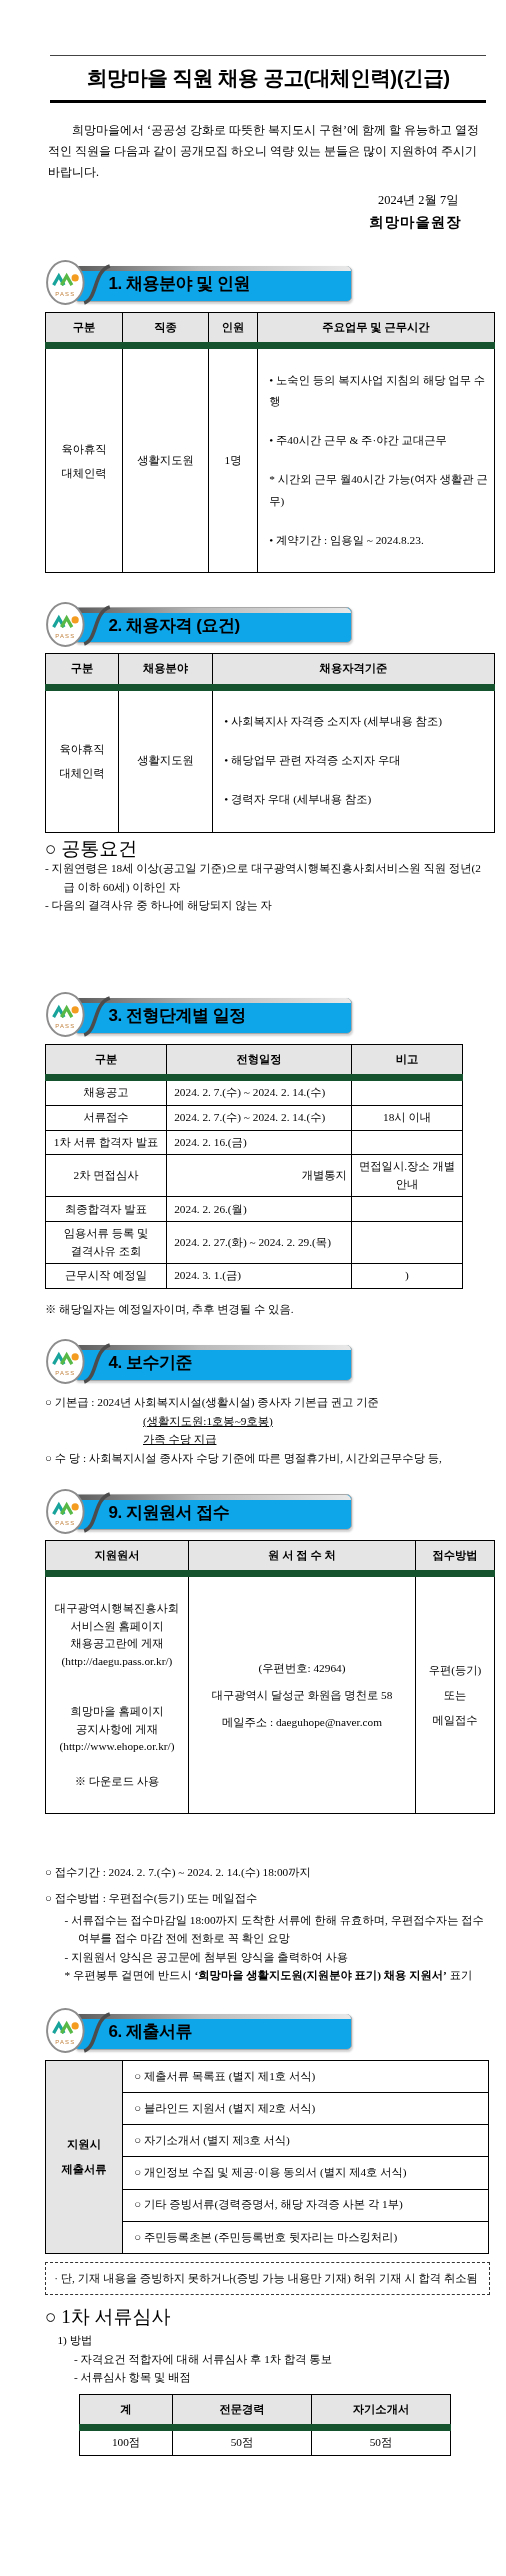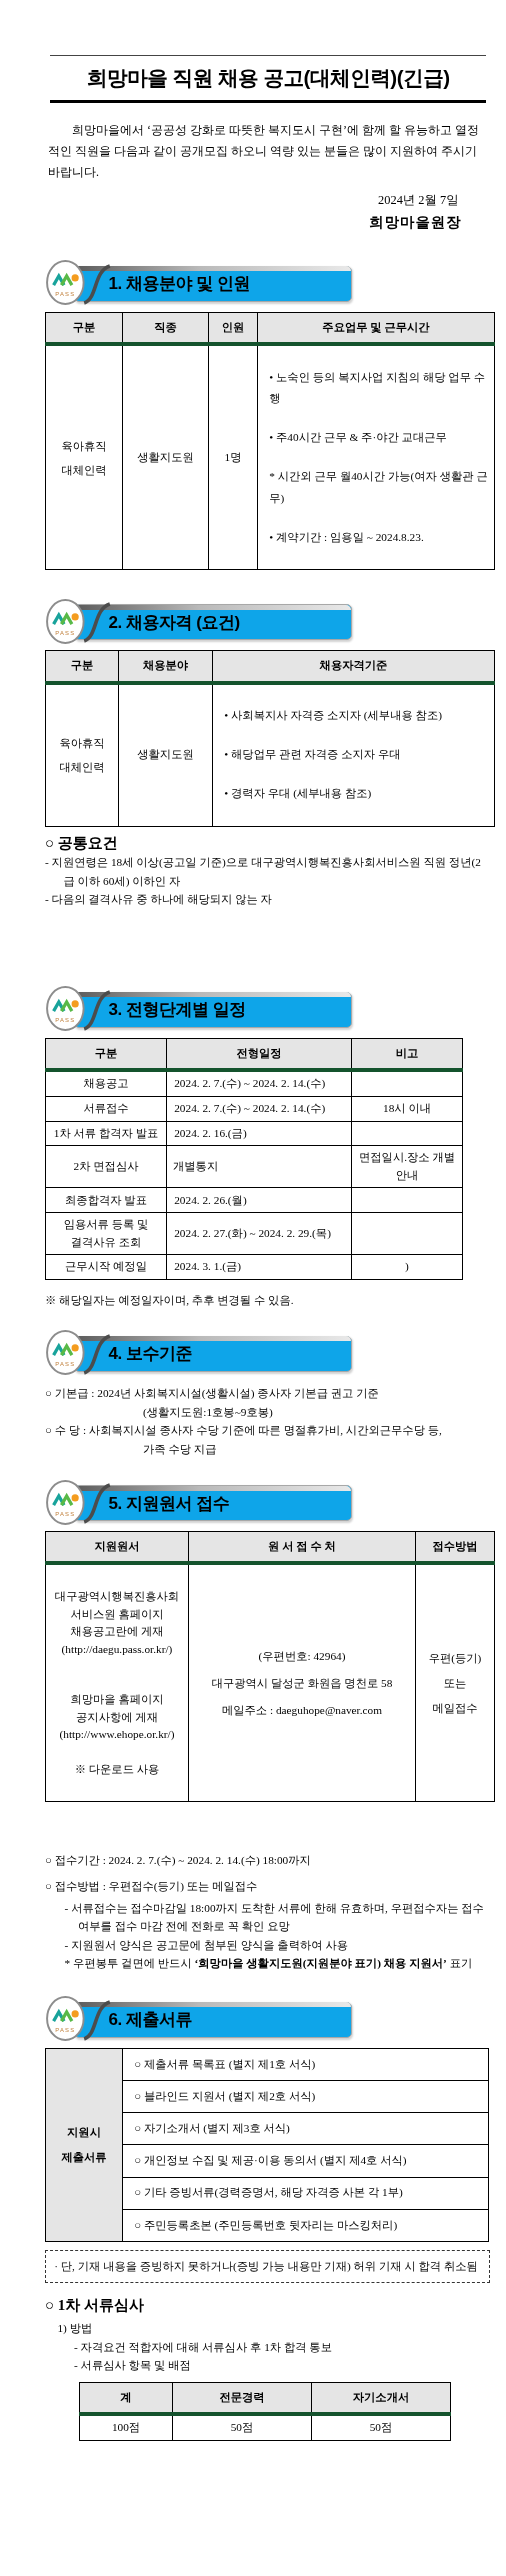--- a/index.html
+++ b/index.html
@@ -27,30 +27,30 @@
             background:linear-gradient(to right,#5a5a5a,#b9b9b9 45%,#e9e9e9); }
   .swoosh { position:absolute; left:7.2px; top:-4.1px; height:42px; width:29px; }
   .plate-title { font-family:"Liberation Sans", sans-serif; font-weight:bold; font-size:17px;
             letter-spacing:-0.5px; white-space:nowrap; }
 
   
   table { border-collapse:collapse; table-layout:fixed; margin-top:7.2px;
           border-top:1.5px solid #000; border-bottom:1.5px solid #000; }
   th,td { border:0.5px solid #000; font-size:11.3px; padding:3.1px 4.1px; text-align:center;
           vertical-align:middle; white-space:pre-line; line-height:17.5px; }
-  thead th { background:#e5e5e5; font-weight:bold; border-bottom:4px solid #14532d; height:23px; }
+  thead th { background:#e5e5e5; font-weight:bold; border-bottom:7px solid #14532d; height:23px; }
   .cell-left { text-align:left; padding-left:11.3px; }
   .duty-line { text-align:left; line-height:21.6px; }
 
   
   .line  { font-size:11.3px; line-height:18.5px; }
   .hang  { padding-left:18.5px; text-indent:-18.5px; }
   .sub   { padding-left:33px; text-indent:-13.4px; }
-  .ind   { padding-left:98px; }
-  .sec-sub-title { font-size:15px; font-weight:bold; }
+  .ind   { padding-left:98px;text-decoration:underline; }
+  .sec-sub-title { font-size:19px; font-weight:normal; }
   .notice { margin-top:7.2px; }
   .dashed-box { border:1px dashed #333; margin-top:8.2px; padding:5.2px 8.2px; }
   .dashed-box .line { line-height:20.6px; }
   .spacer-md { height:49px; }
   .bold { font-weight:bold; }
 </style>
 </head>
 <body>
 
 <div class="page">
@@ -195,21 +195,21 @@
         <td style="text-align:left;padding-left:7.2px">2024. 2. 7.(수) ~ 2024. 2. 14.(수)</td>
         <td>18시 이내</td>
       </tr>
       <tr>
         <td>1차 서류 합격자 발표</td>
         <td style="text-align:left;padding-left:7.2px">2024. 2. 16.(금)</td>
         <td></td>
       </tr>
       <tr>
         <td>2차 면접심사</td>
-        <td style="text-align:left;padding-left:6px">개별통지</td>
+        <td style="text-align:right;padding-left:6px">개별통지</td>
         <td>면접일시.장소 개별안내</td>
       </tr>
       <tr>
         <td>최종합격자 발표</td>
         <td style="text-align:left;padding-left:7.2px">2024. 2. 26.(월)</td>
         <td></td>
       </tr>
       <tr>
         <td>임용서류 등록 및
 결격사유 조회</td>
@@ -235,36 +235,36 @@
     </svg>
     <div class="plate">
       <svg class="swoosh" viewBox="0 0 56 82">
         <path d="M4 78 C30 70 22 16 54 6" stroke="#4c4c4c" stroke-width="7" fill="none"></path>
       </svg>
       <span class="plate-title">4. 보수기준</span>
     </div>
   </div>
   <div class="line" style="margin-top:9.3px">○ 기본급 : 2024년 사회복지시설(생활시설) 종사자 기본급 권고 기준</div>
   <div class="line ind">(생활지도원:1호봉~9호봉)</div>
+  <div class="line ind">가족 수당 지급</div>
   <div class="line">○ 수  당 : 사회복지시설 종사자 수당 기준에 따른 명절휴가비, 시간외근무수당 등,</div>
-  <div class="line ind">가족 수당 지급</div>
 
   <div class="banner" style="margin-top:24px">
     <svg class="logo" viewBox="0 0 64 72">
       <ellipse cx="31" cy="36" rx="28" ry="33" fill="#ffffff" stroke="#8d8d8d" stroke-width="3"></ellipse>
       <path d="M13 40 L21 26 L29 40" stroke="#18a39b" stroke-width="5" fill="none"></path>
       <path d="M25 40 L33 26 L41 40" stroke="#58b947" stroke-width="5" fill="none"></path>
       <circle cx="46" cy="29" r="5.5" fill="#f49c1f"></circle>
       <text x="31" y="56" text-anchor="middle" font-size="9" letter-spacing="2" fill="#c07f3a" font-family="Liberation Sans, sans-serif">PASS</text>
     </svg>
     <div class="plate">
       <svg class="swoosh" viewBox="0 0 56 82">
         <path d="M4 78 C30 70 22 16 54 6" stroke="#4c4c4c" stroke-width="7" fill="none"></path>
       </svg>
-      <span class="plate-title">5. 지원원서 접수</span>
+      <span class="plate-title">9. 지원원서 접수</span>
     </div>
   </div>
   <table style="width:449px">
     <colgroup>
         <col style="width:143px">
         <col style="width:227px">
         <col style="width:79px">
       </colgroup>
     <thead>
       <tr>

